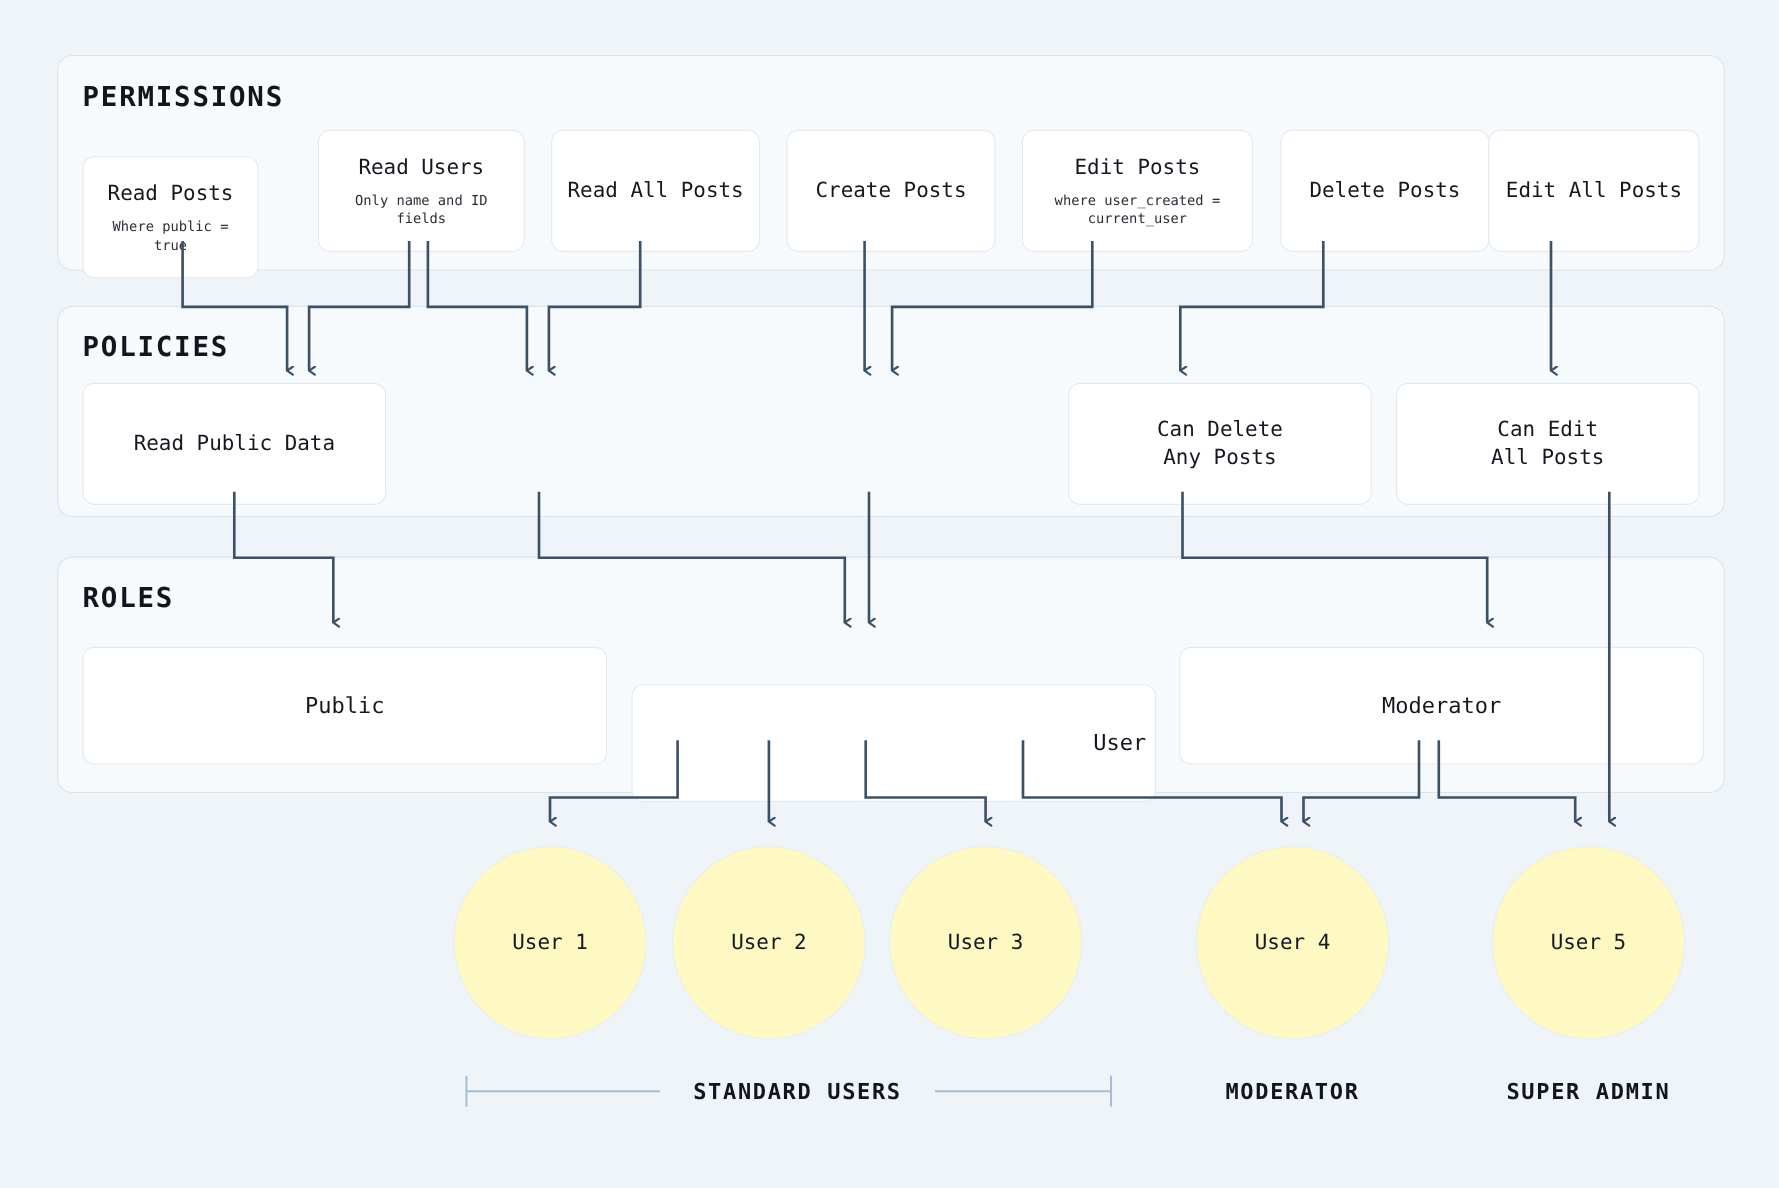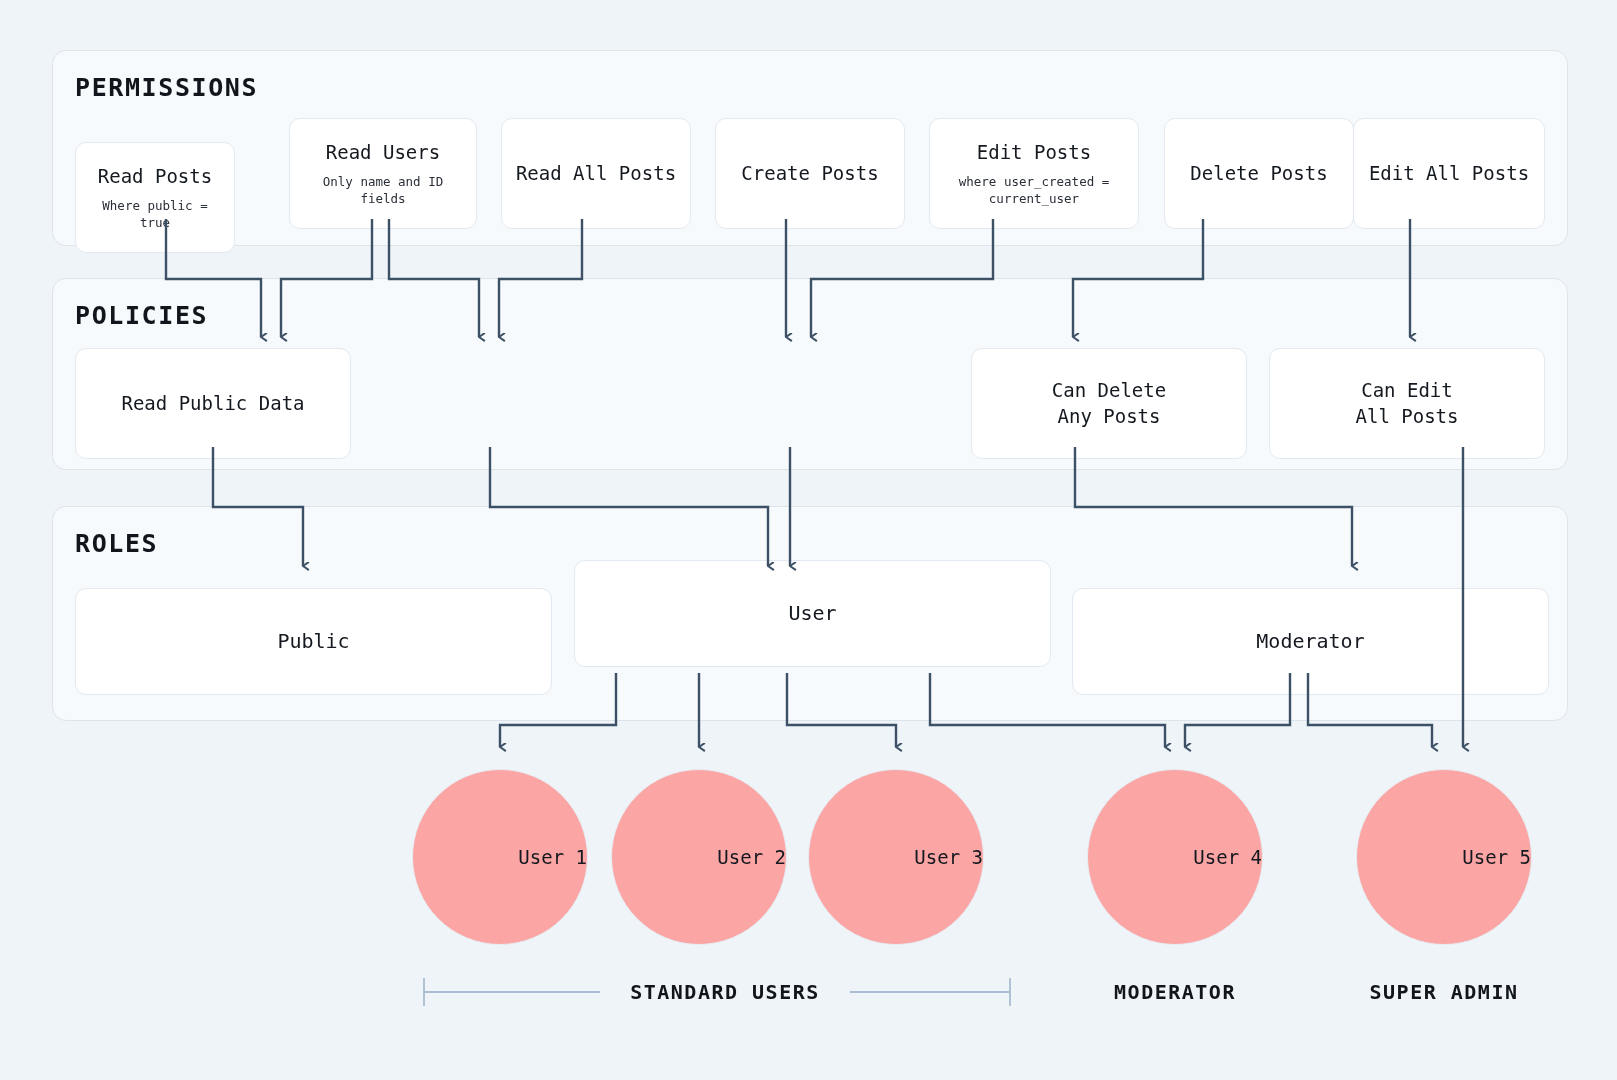--- a/index.html
+++ b/index.html
@@ -84,25 +84,25 @@
   .policy-card { height: 111px; }
   .role-card   { height: 107px; }
   .role-card .title { font-size: 20px; }
 
   
   .user-circle {
     position: absolute;
     width: 176px;
     height: 176px;
     border-radius: 50%;
-    background: #fca5a5;
+    background: #fef9c3;
     border: 1px solid #e7edf3;
     display: flex;
     align-items: center;
-    justify-content: flex-end;
+    justify-content: center;
     font-size: 19px;
     color: #14181f;
     z-index: 3;
   }
 
   
   .group-label {
     position: absolute;
     font-size: 20px;
     font-weight: 700;
@@ -231,21 +231,21 @@
   </div>
 
   <div class="panel" id="panel-roles">
     <div class="panel-title">ROLES</div>
   </div>
 
   <div class="card role-card" style="left:75px; top:588px; width:477px;">
     <div class="title">Public</div>
   </div>
 
-  <div class="card role-card" style="left:574px; top:560px; width:477px;">
+  <div class="card role-card" style="left:574px; top:622px; width:477px;align-items:flex-end;">
     <div class="title">User</div>
   </div>
 
   <div class="card role-card" style="left:1072px; top:588px; width:477px;">
     <div class="title">Moderator</div>
   </div>
 
   <div class="user-circle" style="left:412px; top:769px;">
     <span>User 1</span>
   </div>

